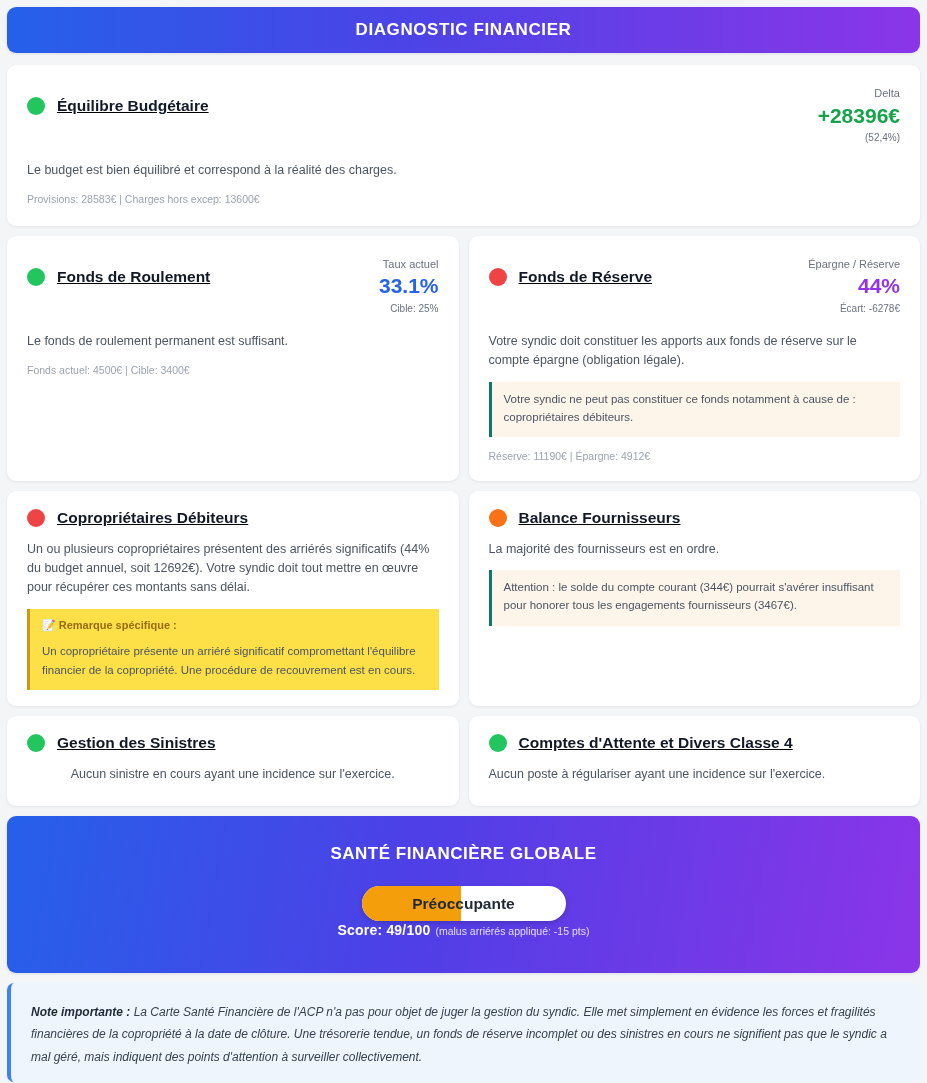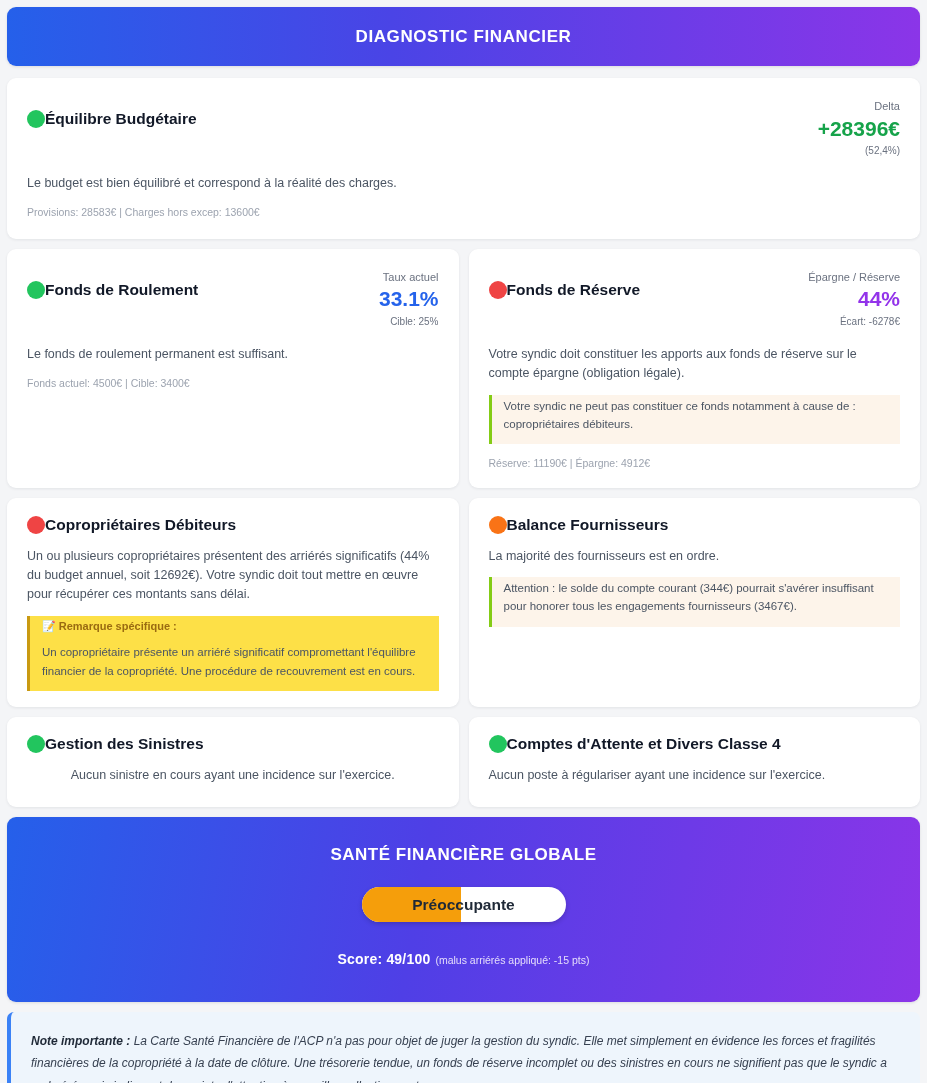--- a/index.html
+++ b/index.html
@@ -14,21 +14,21 @@
 
   .page {
     width: 927px;
     min-height: 1083px;
     padding: 7px 7px 0 7px;
     background: #f4f5f7;
   }
 
   
   .banner {
-    height: 59px;
+    height: 46px;
     border-radius: 9px;
     background: linear-gradient(90deg, #2560ea 0%, #4a44e6 42%, #8b35e8 100%);
     display: flex;
     align-items: center;
     justify-content: center;
     box-shadow: 0 1px 3px rgba(0,0,0,.10);
   }
   .banner-title {
     color: #ffffff;
     font-size: 17px;
@@ -56,21 +56,23 @@
   .card-head {
     display: flex;
     align-items: flex-start;
     justify-content: space-between;
     gap: 12px;
   }
 
   .title-wrap {
     display: flex;
     align-items: center;
+    gap: 12px;
     padding-top: 14px;
+    text-decoration: underline;
   }
   .title-wrap.compact { padding-top: 0; }
 
   .dot {
     width: 18px; height: 18px;
     border-radius: 50%;
     flex: 0 0 18px;
   }
   .dot.green  { background: #22c55e; }
   .dot.red    { background: #ef4444; }
@@ -120,22 +122,22 @@
     font-size: 10.5px;
     color: #9ca3af;
     margin-top: 12px;
     line-height: 1.5;
   }
 
   
   .callout {
     margin-top: 11px;
     background: #fdf4ea;
-    border-left: 3px solid #84cc16;
-    padding: 2px 12px 11px 12px;
+    border-left: 3px solid #0f766e;
+    padding: 8px 12px 11px 12px;
     font-size: 11.5px;
     color: #4b5563;
     line-height: 1.6;
   }
   .callout.note {
     background: #fde047;
     border-left-color: #c99a12;
   }
   .note-head {
     color: #9a6b11;
@@ -184,21 +186,20 @@
     background: #f59e0b;
   }
   .badge-label {
     position: relative;
     z-index: 2;
     font-size: 15.5px;
     font-weight: bold;
     color: #1f2937;
   }
   .score-line {
-    margin-top: 28px;
     color: #ffffff;
   }
   .score-main {
     font-size: 14px;
     font-weight: bold;
     letter-spacing: .2px;
   }
   .score-sub {
     font-size: 10.5px;
     color: #e4dcfb;

